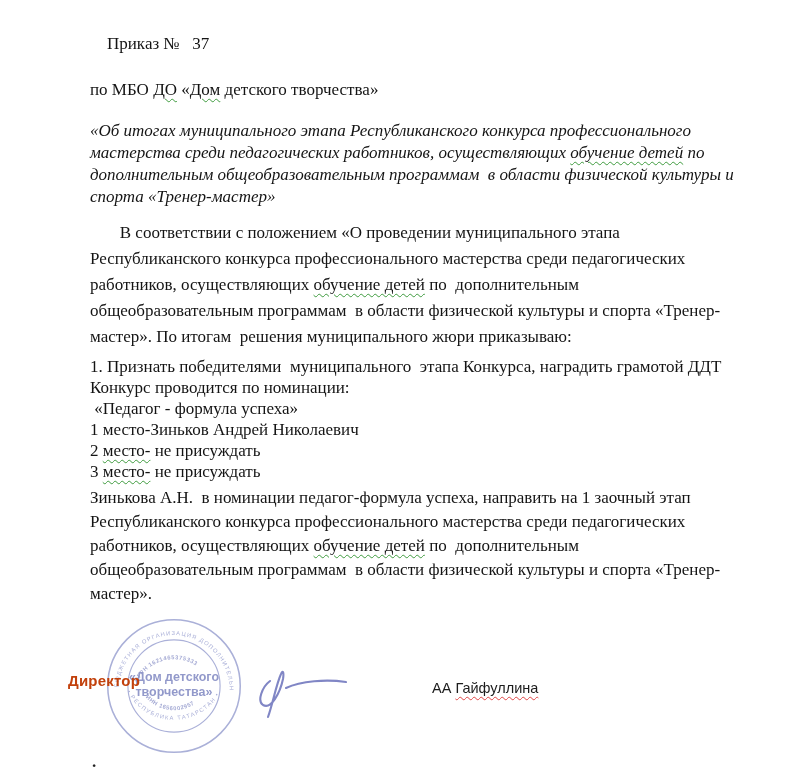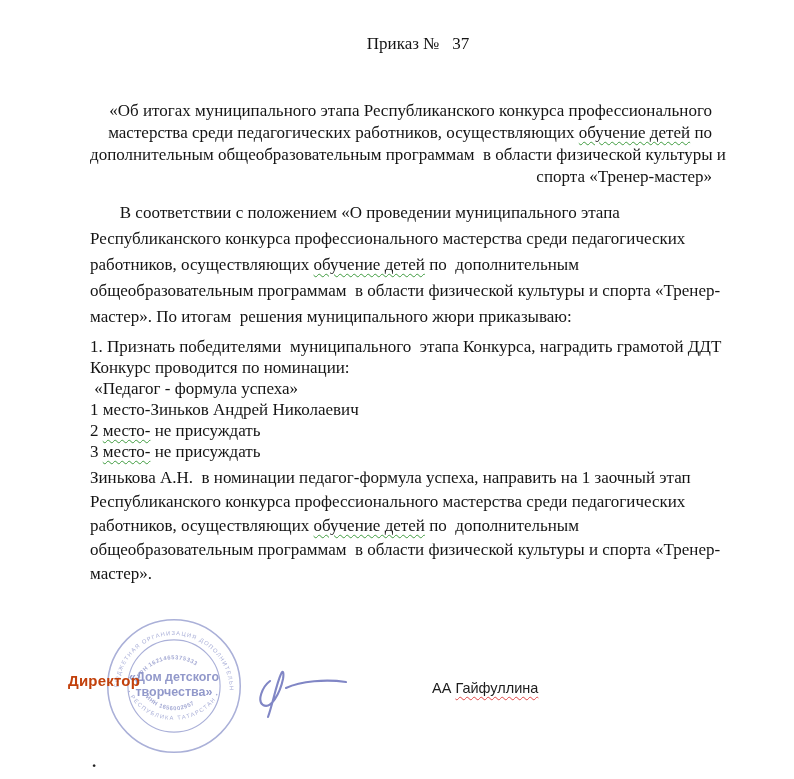--- a/index.html
+++ b/index.html
@@ -5,25 +5,25 @@
   html,body{margin:0;padding:0;background:#ffffff;}
   .page{
     position:relative;
     width:794px;height:779px;
     background:#ffffff;
     font-family:"Liberation Serif","DejaVu Serif",serif;
     font-size:17px;color:#141414;
     overflow:hidden;
   }
   .content{position:absolute;left:90px;top:34px;width:622px;}
-  .title{line-height:20px;text-align:center;white-space:pre;transform:translateX(17px);}
+  .title{line-height:20px;white-space:pre;transform:translateX(17px);}
   .meta{display:flex;justify-content:space-between;margin-top:26px;line-height:20px;}
   .pre{white-space:pre;}
   .block{white-space:pre;}
-  .block.center{text-align:right;}
+  .block.center{text-align:left;font-style:italic;}
   .line{white-space:pre;}
   .s-green{text-decoration-line:underline;text-decoration-style:wavy;text-decoration-color:#3f9b3f;text-decoration-thickness:1px;text-underline-offset:3px;}
   .s-red{text-decoration-line:underline;text-decoration-style:wavy;text-decoration-color:#e04545;text-decoration-thickness:1px;text-underline-offset:3px;margin-top:36px;}
   .s-bold{font-weight:normal;}
   
   .stamp-svg{position:absolute;left:102px;top:614px;width:144px;height:144px;filter:blur(0.4px);opacity:0.95;}
   .director{
     position:absolute;left:68px;top:672px;
     font-family:"Liberation Sans","DejaVu Sans",sans-serif;
     font-weight:bold;font-size:15px;color:#c2410c;letter-spacing:0.2px;
@@ -38,20 +38,21 @@
 </style>
 </head>
 <body>
 
 <div class="page">
 
   <div class="content">
     <div class="title">Приказ №   37</div>
 
     <div class="meta">
+      <span class="pre"><span>по МБО </span><span class="s-green">ДО</span><span> «</span><span class="s-green">Дом</span><span> детского творчества»</span></span>
     </div>
 
     <div id="blocks">
         <div class="block center" style="margin-top: 20px; line-height: 22px;"><div class="line"><span>«Об итогах муниципального этапа Республиканского конкурса профессионального</span></div><div class="line"><span>мастерства среди педагогических работников, осуществляющих </span><span class="s-green">обучение детей</span><span> по</span></div><div class="line"><span>дополнительным общеобразовательным программам  в области физической культуры и</span></div><div class="line"><span>спорта «Тренер-мастер»</span></div></div>
         <div class="block" style="margin-top: 12px; line-height: 26px;"><div class="line"><span>       В соответствии с положением «О проведении муниципального этапа</span></div><div class="line"><span>Республиканского конкурса профессионального мастерства среди педагогических</span></div><div class="line"><span>работников, осуществляющих </span><span class="s-green">обучение детей</span><span> по  дополнительным</span></div><div class="line"><span>общеобразовательным программам  в области физической культуры и спорта «Тренер-</span></div><div class="line"><span>мастер». По итогам  решения муниципального жюри </span><span class="s-bold">приказываю:</span></div></div>
         <div class="block" style="margin-top: 6px; line-height: 21px;"><div class="line"><span>1. Признать победителями  муниципального  этапа Конкурса, наградить грамотой ДДТ</span></div><div class="line"><span>Конкурс проводится по номинации:</span></div><div class="line"><span> «Педагог - формула успеха»</span></div><div class="line"><span>1 место-Зиньков Андрей Николаевич</span></div><div class="line"><span>2 </span><span class="s-green">место-</span><span> не присуждать</span></div><div class="line"><span>3 </span><span class="s-green">место-</span><span> не присуждать</span></div></div>
         <div class="block" style="margin-top: 4px; line-height: 24px;"><div class="line"><span>Зинькова А.Н.  в номинации педагог-формула успеха, направить на 1 заочный этап</span></div><div class="line"><span>Республиканского конкурса профессионального мастерства среди педагогических</span></div><div class="line"><span>работников, осуществляющих </span><span class="s-green">обучение детей</span><span> по  дополнительным</span></div><div class="line"><span>общеобразовательным программам  в области физической культуры и спорта «Тренер-</span></div><div class="line"><span>мастер».</span></div></div>
       </div>
   </div>
 

